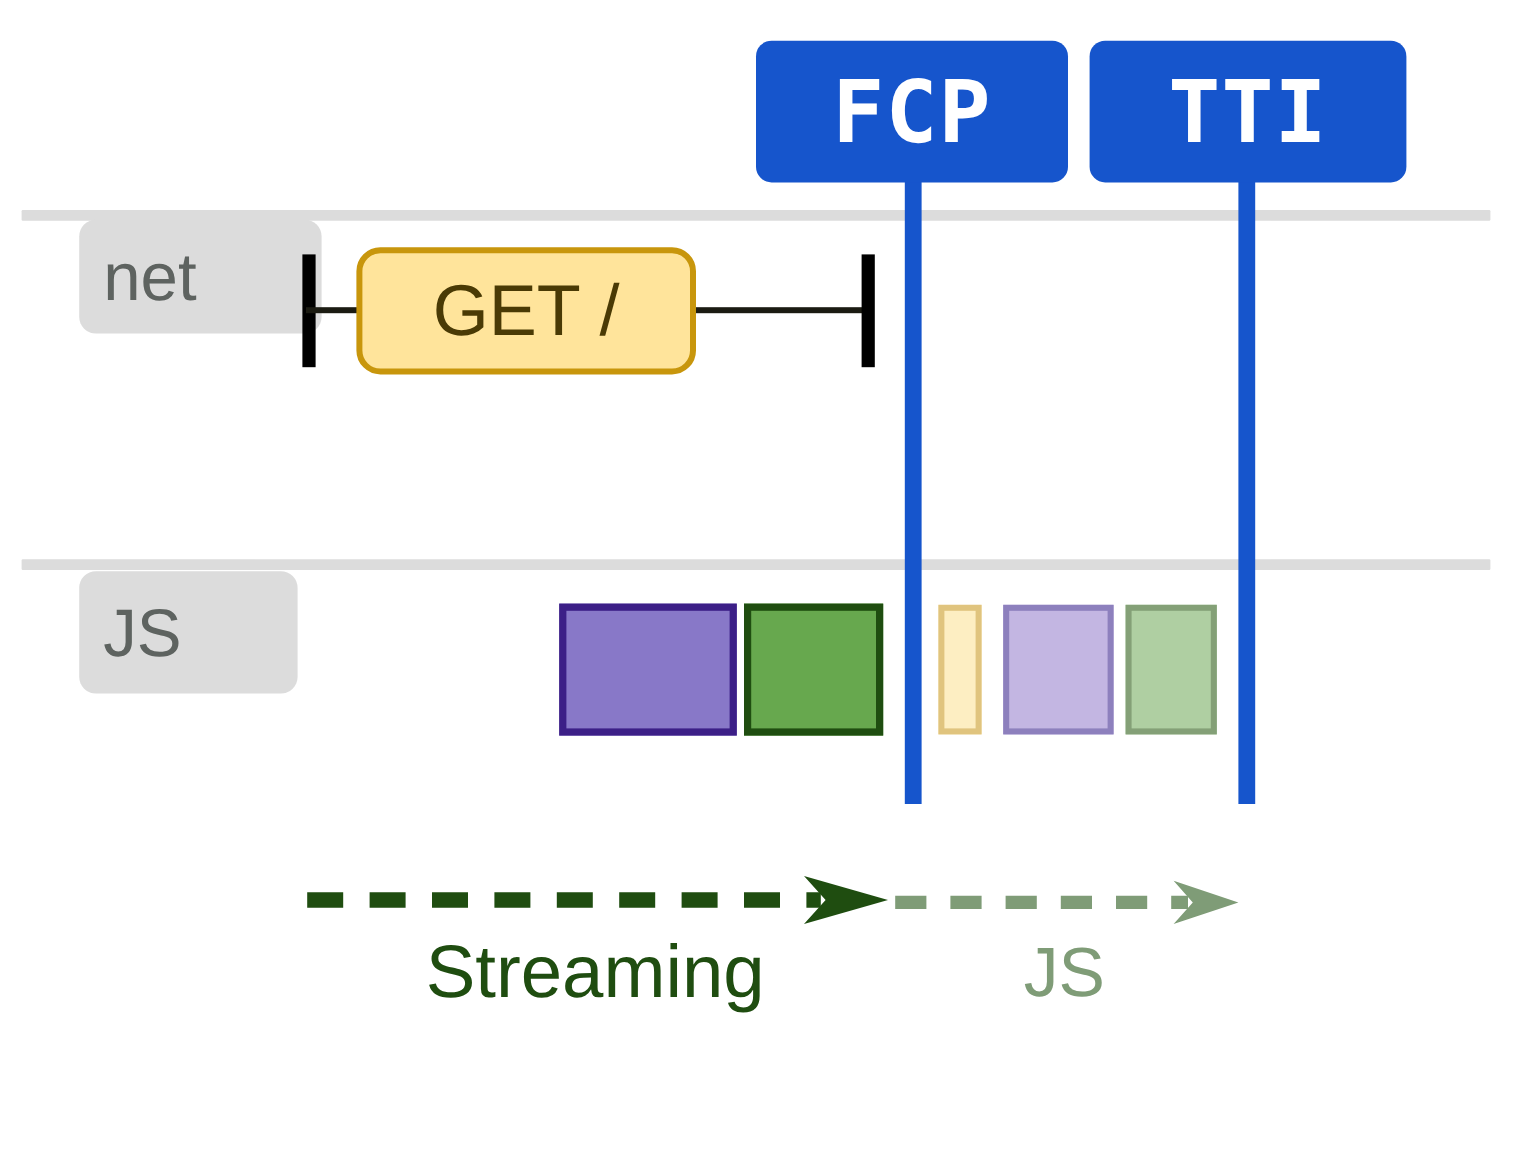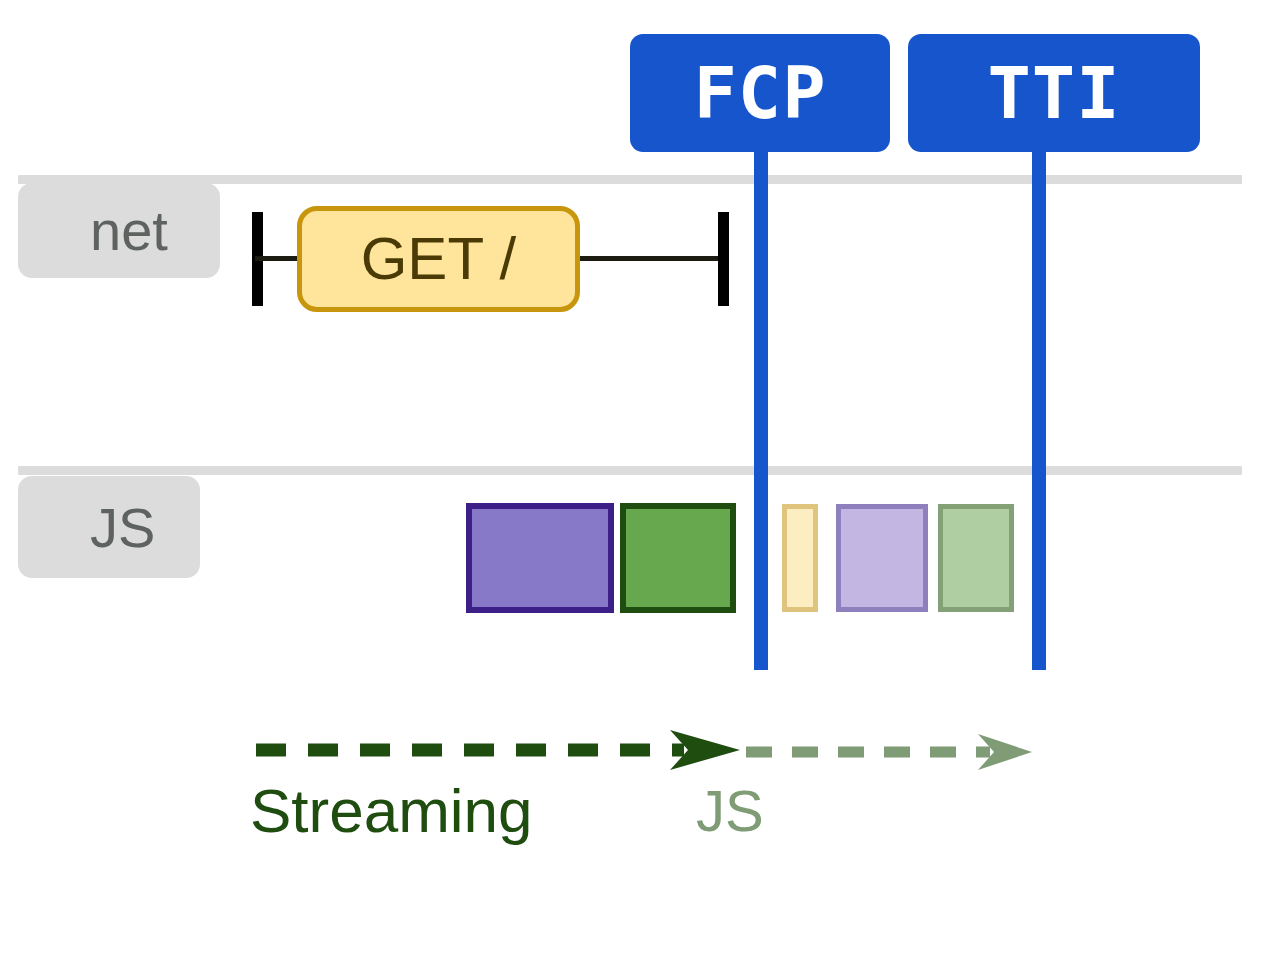--- a/index.html
+++ b/index.html
@@ -46,25 +46,26 @@
     height: 9px;
     background: #dcdcdc;
     border-radius: 1px;
   }
   .lane-pill {
     position: absolute;
     background: #dcdcdc;
     border-radius: 14px;
     display: flex;
     align-items: center;
-    padding-left: 72px;
+    padding-left: 20px;
     box-sizing: border-box;
     color: #5e6360;
     font-size: 56px;
     font-weight: 400;
+    margin-left: 48px;
   }
 
   
   .whisker-cap {
     position: absolute;
     width: 11px;
     background: #000000;
   }
   .whisker-bar {
     position: absolute;
@@ -91,20 +92,21 @@
     border-style: solid;
   }
 
   
   .anno-arrow {
     position: absolute;
     height: 40px;
   }
   .anno-label {
     position: absolute;
+    text-align: center;
     line-height: 1.06;
     font-size: 62px;
     font-weight: 400;
   }
   .anno-label.small {
     font-size: 58px;
   }
 </style>
 </head>
 <body>
@@ -134,21 +136,21 @@
   <div class="task-block" style="left:782px; top:504px; width:36px; height:108px; background:#fdeec2; border-color:#e0c47e; border-width:5px;"></div>
   <div class="task-block" style="left:836px; top:504px; width:92px; height:108px; background:#c3b6e2; border-color:#8d80bd; border-width:5px;"></div>
   <div class="task-block" style="left:938px; top:504px; width:76px; height:108px; background:#afcfa2; border-color:#84a077; border-width:5px;"></div>
 
   <div class="marker-line" style="left:754px; top:120px; height:550px;"></div>
   <div class="marker-line" style="left:1032px; top:120px; height:550px;"></div>
 
   <div class="marker-flag" style="left:630px; top:34px; width:260px; height:118px; font-size:72px;">
     <span>FCP</span>
   </div>
-  <div class="marker-flag" style="left:908px; top:34px; width:292px; height:118px; font-size:72px;">
+  <div class="marker-flag" style="left:908px; top:34px; width:264px; height:118px; font-size:72px;">
     <span>TTI</span>
   </div>
 
   <svg class="anno-arrow" style="left:252px; top:730px; width:490px;" viewBox="0 0 490 40" preserveAspectRatio="none">
     <line x1="4" y1="20" x2="432" y2="20" stroke="#1f4d10" stroke-width="13" stroke-dasharray="30 22"></line>
     <polygon points="418,0 488,20 418,40 436,20" fill="#1f4d10"></polygon>
   </svg>
   <div class="anno-label" style="left:250px; top:778px; width:492px; color:#1f4d10;">
     <span>Streaming</span>
   </div>

